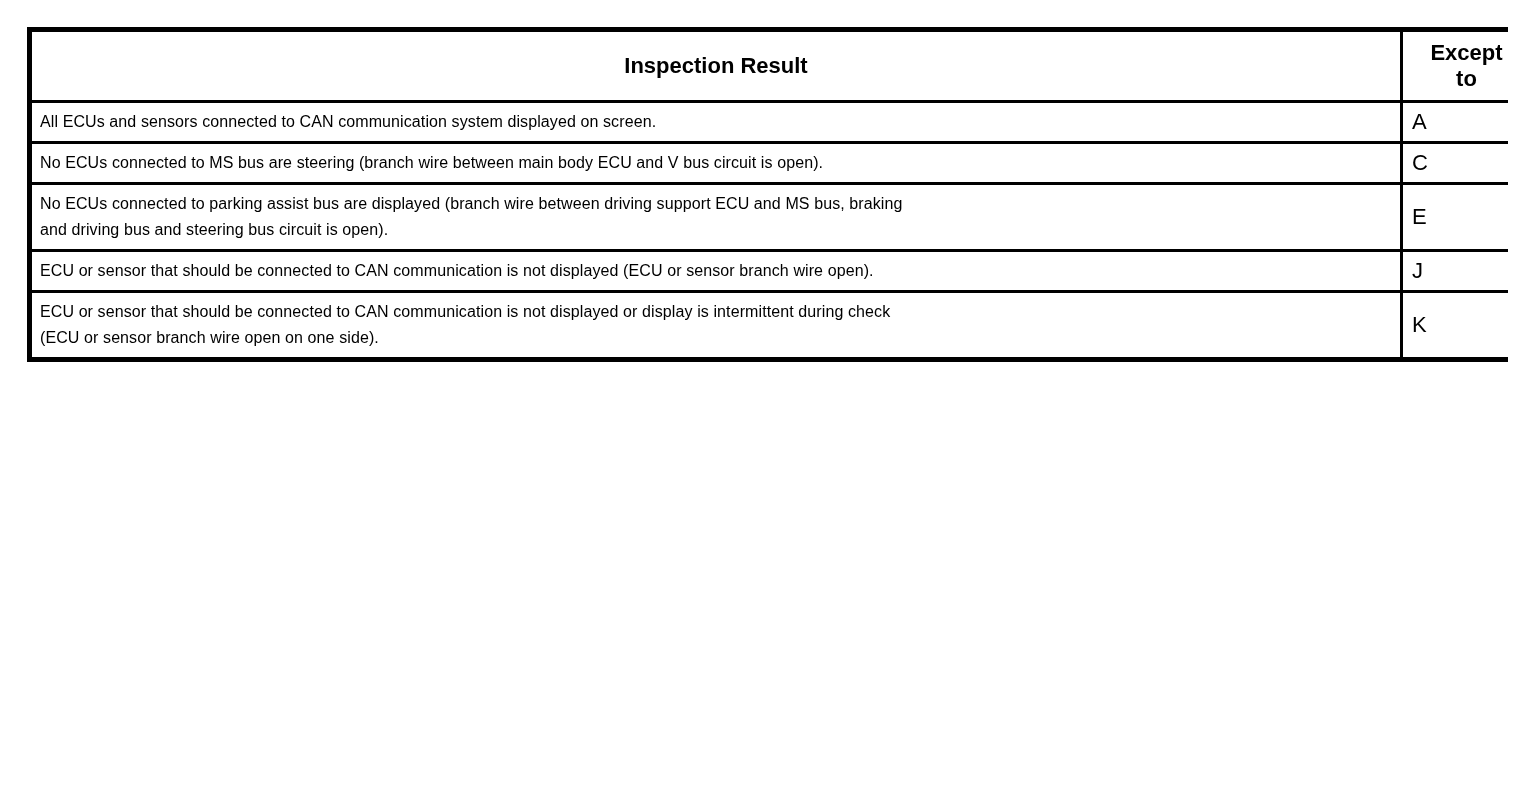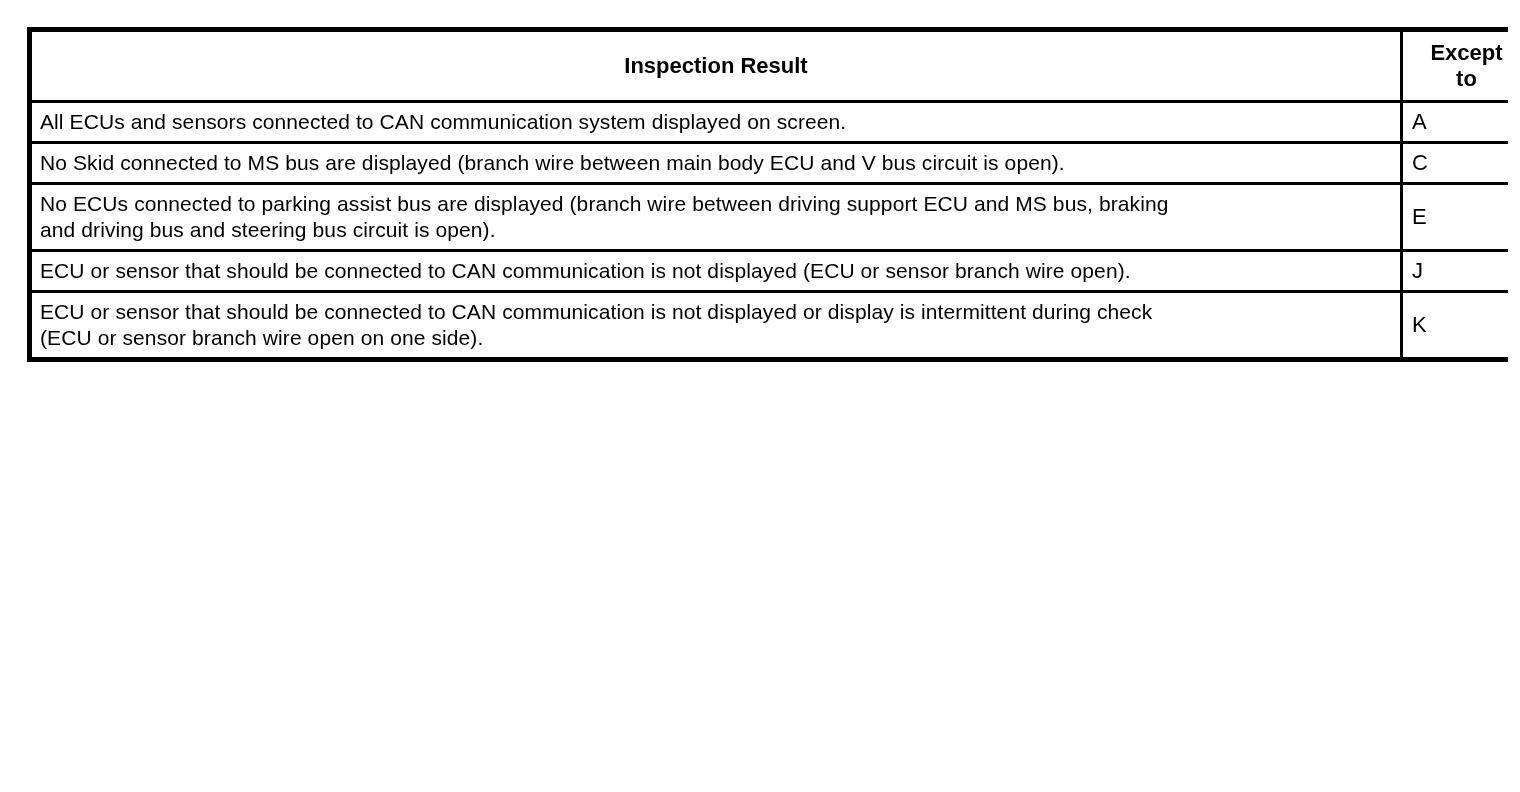--- a/index.html
+++ b/index.html
@@ -31,21 +31,21 @@
   }
   .inspection-table th {
     font-size: 22px;
     font-weight: bold;
     line-height: 26px;
     text-align: center;
     height: 72px;
     padding: 4px 6px;
   }
   .inspection-table td {
-    font-size: 21px;
+    font-size: 16px;
     line-height: 26px;
     font-weight: normal;
     text-align: left;
     padding: 6px 8px;
     letter-spacing: 0.1px;
   }
   col.col-result  { width: 1372px; }
   col.col-proceed { width: 131px; }
   td.proceed-cell {
     font-size: 22px;
@@ -75,21 +75,21 @@
         <th>Except
 to</th>
       </tr>
     </thead>
     <tbody>
         <tr>
           <td class="result-cell">All ECUs and sensors connected to CAN communication system displayed on screen.</td>
           <td class="proceed-cell">A</td>
         </tr>
         <tr>
-          <td class="result-cell">No Skid connected to MS bus are displayed (branch wire between main body ECU and V bus circuit is open).</td>
+          <td class="result-cell">No ECUs connected to MS bus are steering (branch wire between main body ECU and V bus circuit is open).</td>
           <td class="proceed-cell">C</td>
         </tr>
         <tr>
           <td class="result-cell">No ECUs connected to parking assist bus are displayed (branch wire between driving support ECU and MS bus, braking
 and driving bus and steering bus circuit is open).</td>
           <td class="proceed-cell">E</td>
         </tr>
         <tr>
           <td class="result-cell">ECU or sensor that should be connected to CAN communication is not displayed (ECU or sensor branch wire open).</td>
           <td class="proceed-cell">J</td>

